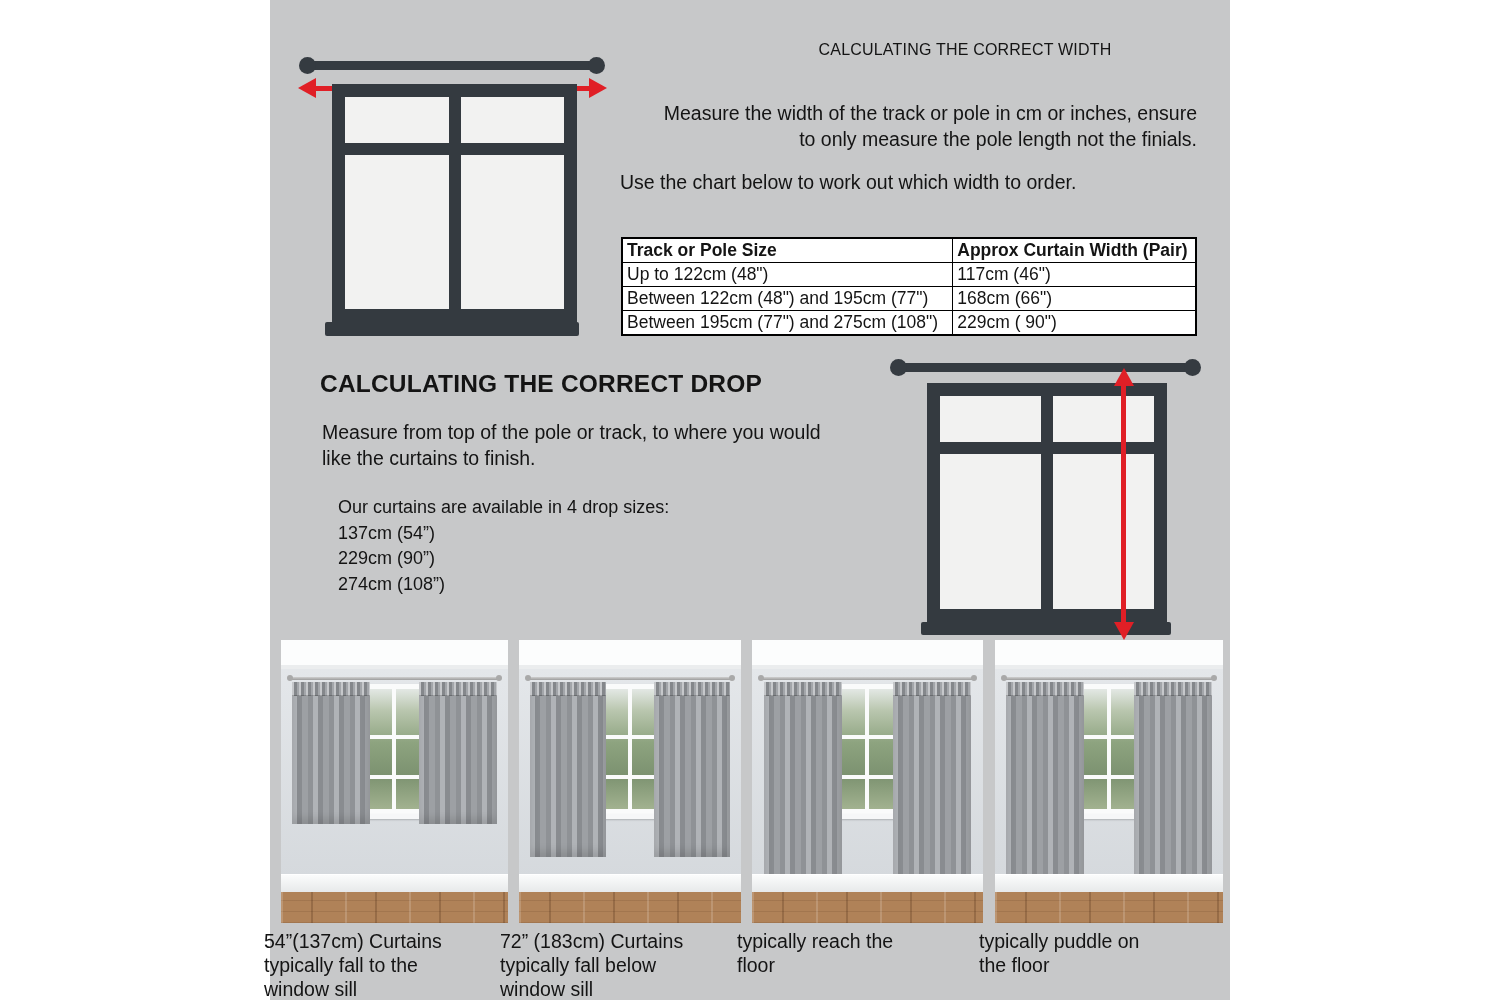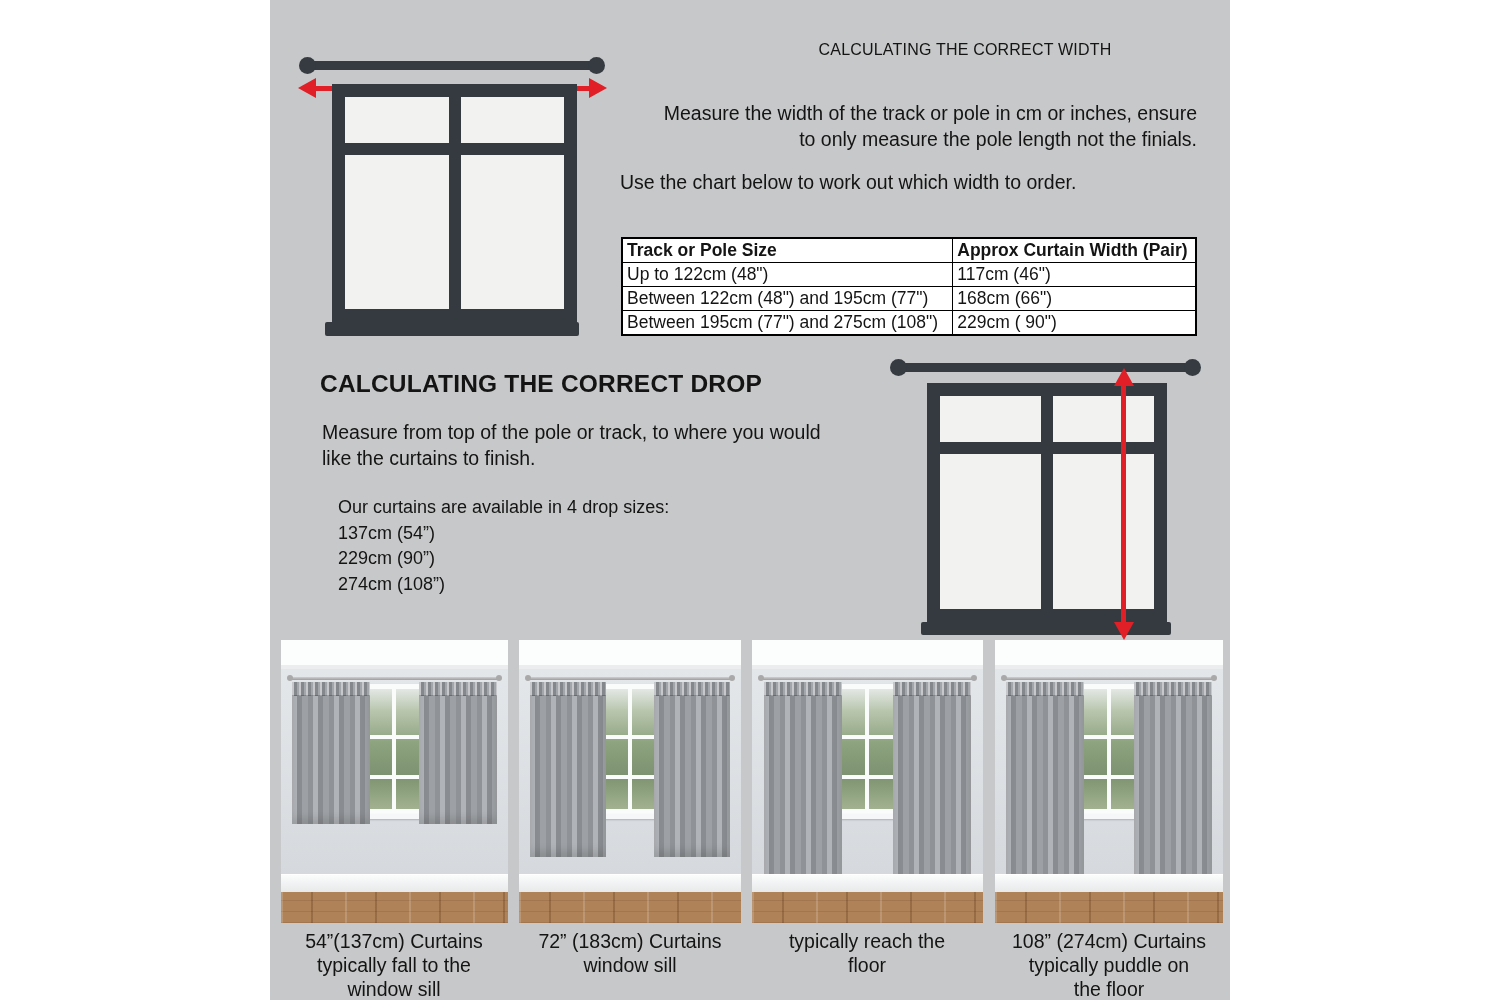--- a/index.html
+++ b/index.html
@@ -67,21 +67,21 @@
   .drop-a{height:142px;} .drop-b{height:175px;} .drop-c{height:207px;} .drop-d{height:232px;}
   .puddle{position:absolute;top:264px;height:14px;border-radius:50% 50% 45% 45%/70% 70% 40% 40%;
           background:#90939
 7;box-shadow:inset 0 3px 4px rgba(0,0,0,.2);}
   .puddle.pl{left:2.5%;width:39%;} .puddle.pr{right:2.5%;width:39%;}
   .skirting{position:absolute;left:0;right:0;bottom:31px;height:17px;
           background:linear-gradient(180deg,#fbfcfc,#e7e9ea);border-top:1px solid #ffffff;}
   .floor{position:absolute;left:0;right:0;bottom:0;height:31px;background:#b08258;
          background-image:repeating-linear-gradient(90deg,rgba(255,255,255,.16) 0 2px,rgba(255,255,255,0) 2px 30px,rgba(60,30,10,.22) 30px 32px,rgba(255,255,255,0) 32px 64px),
                           repeating-linear-gradient(0deg,rgba(60,30,10,.12) 0 1px,rgba(255,255,255,0) 1px 11px);}
-  .caption{position:absolute;top:929px;width:260px;text-align:center;font-size:19.5px;line-height:24px;}
+  .caption{position:absolute;top:929px;width:260px;font-size:19.5px;line-height:24px;}
 </style>
 </head>
 <body>
 
 <div class="canvas">
   <div class="content-bg"></div>
 
   <div class="winillus" style="left:297px;top:55px;width:310px;height:281px;">
     <div class="pole-bar" style="left:10px;top:6px;width:290px;height:9px;"></div>
     <div class="finial" style="left:2px;top:2px;"></div>
@@ -260,24 +260,24 @@
     <div class="floor"></div>
   </div>
 
   <div class="caption" style="left:264px;">
     <div>54”(137cm) Curtains</div>
     <div>typically fall to the</div>
     <div>window sill</div>
   </div>
   <div class="caption" style="left:500px;">
     <div>72” (183cm) Curtains</div>
+    <div>typically fall below</div>
     <div>window sill</div>
   </div>
   <div class="caption" style="left:737px;">
     <div>typically reach the</div>
     <div>floor</div>
   </div>
   <div class="caption" style="left:979px;">
-    <div>108” (274cm) Curtains</div>
     <div>typically puddle on</div>
     <div>the floor</div>
   </div>
 </div>
 
 </body></html>

